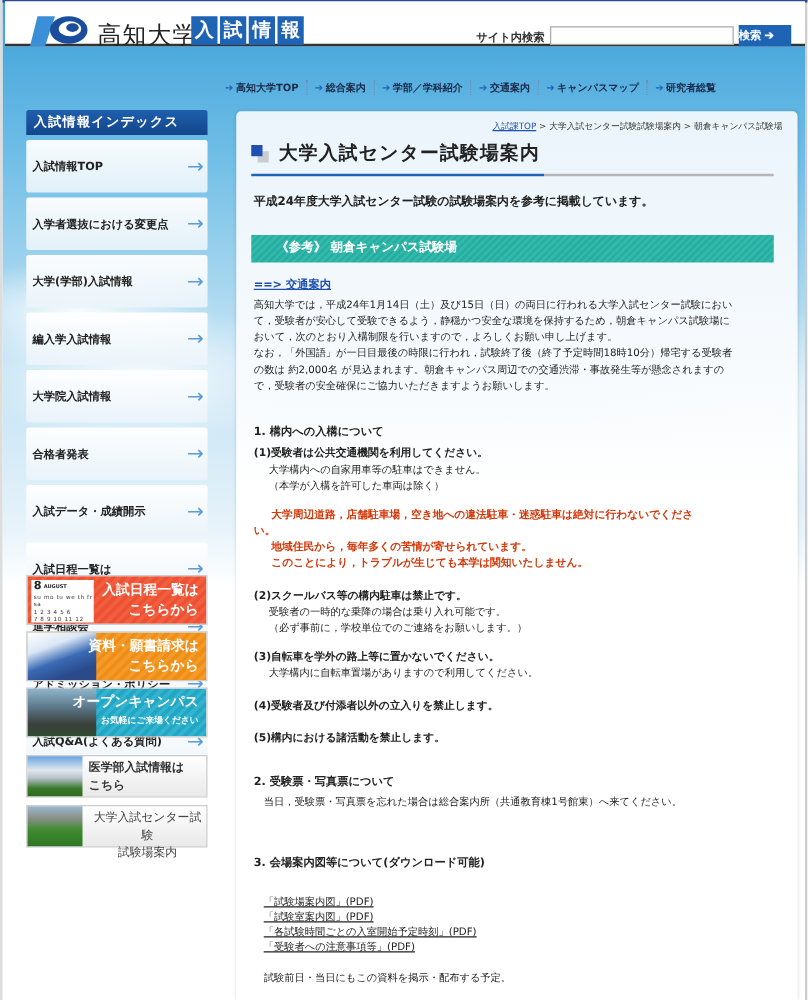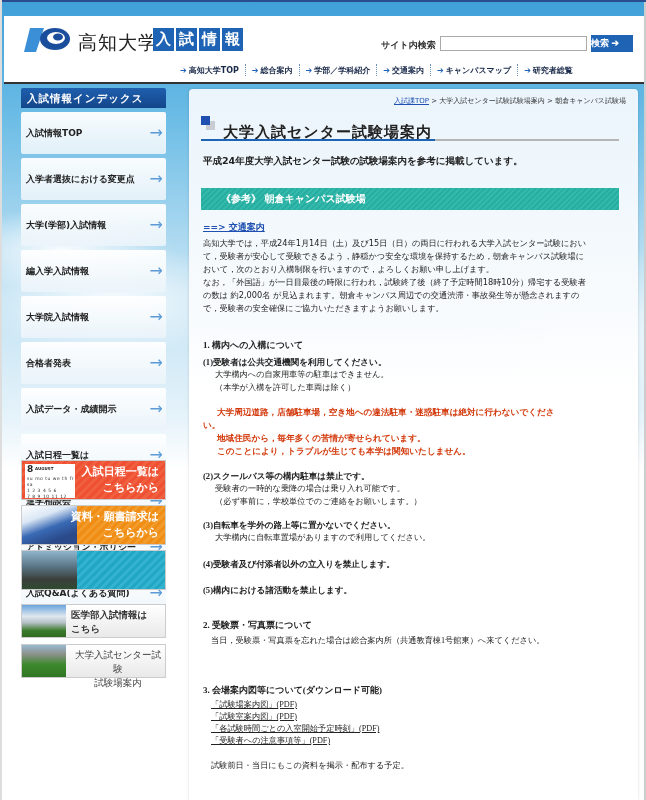--- a/index.html
+++ b/index.html
@@ -15,21 +15,21 @@
     border-left: 2px solid #ddd; border-right: 2px solid #ccc;
     background:
       radial-gradient(ellipse 160px 60px at 60px 250px, rgba(255,255,255,0.9), rgba(255,255,255,0) 70%),
       radial-gradient(ellipse 200px 80px at 110px 300px, rgba(255,255,255,0.85), rgba(255,255,255,0) 70%),
       radial-gradient(ellipse 200px 120px at 600px 330px, rgba(255,255,255,0.7), rgba(255,255,255,0) 70%),
       linear-gradient(180deg, #3ea0d8 0px, #6dbde6 120px, #b8def2 260px, #e6f3fa 420px, #ffffff 470px, #ffffff 800px);
   }
   .top-line { position:absolute; left:0; top:0; width:646px; height:2px; background:#2b4d8f; }
   
   .header {
-    position: absolute; left: 2px; top: 16px; width: 640px; height: 68px;
+    position: absolute; left: 2px; top: 1px; width: 640px; height: 36px;
     background: #fff; border-bottom: 2px solid #333;
   }
   .logo { position:absolute; left:20px; top:10px; width:48px; height:28px; }
   .logo-text { position:absolute; left:74px; top:14px; font-family:"DejaVu Serif","Liberation Serif",serif; font-size:19px; color:#222; letter-spacing:1px; }
   .logo-badges { position:absolute; left:149px; top:12px; display:flex; gap:2px; }
   .logo-badge { width:21px; height:23px; background:#1f63b4; color:#fff; font-family:"DejaVu Serif","Liberation Serif",serif; font-size:15px; line-height:23px; text-align:center; font-weight:bold; }
   .search-label { position:absolute; left:377px; top:23px; font-size:9px; font-weight:bold; color:#333; }
   .search-input { position:absolute; left:436px; top:20px; width:147px; height:15px; border:1px solid #aaa; background:#fff; font-size:9px; }
   .search-btn { position:absolute; left:587px; top:19px; width:42px; height:17px; background:#1f63b4; color:#fff; border:none; font-size:9px; font-weight:bold; line-height:17px; text-align:left; }
   
@@ -73,27 +73,27 @@
     position:absolute; left:187px; top:89px; width:449px; height:711px;
     background:linear-gradient(180deg, rgba(240,247,252,0.96) 0, rgba(250,252,254,0.96) 240px, #ffffff 300px);
     border-radius:4px 4px 0 0; box-shadow:0 0 3px rgba(0,0,0,0.15);
   }
   .breadcrumb { position:absolute; right:12px; top:7px; font-size:7px; color:#333; }
   .breadcrumb a { color:#1f4fb0; text-decoration:underline; }
   .page-title-wrap { position:absolute; left:12px; top:22px; width:418px; height:26px; }
   .title-icon { position:absolute; left:0; top:5px; width:14px; height:14px; }
   .title-icon .sq1 { position:absolute; left:0; top:0; width:9px; height:9px; background:#1f4fb0; }
   .title-icon .sq2 { position:absolute; left:5px; top:5px; width:9px; height:9px; background:#c9cdd3; }
-  .page-title { position:absolute; left:22px; top:12px; font-family:"DejaVu Serif","Liberation Serif",serif; font-size:15px; color:#222; letter-spacing:1px; }
+  .page-title { position:absolute; left:22px; top:2px; font-family:"DejaVu Serif","Liberation Serif",serif; font-size:15px; color:#222; letter-spacing:1px; }
   .title-line { position:absolute; left:12px; top:50px; width:418px; height:2px; background:linear-gradient(90deg,#1f63b4 0 56%,#b5b5b5 56% 100%); }
   .intro { position:absolute; left:14px; top:66px; font-size:9.5px; font-weight:bold; color:#222; }
   .section-bar { position:absolute; left:12px; top:99px; width:418px; height:22px; background:repeating-linear-gradient(135deg,#27aea1 0 2px,#33b8ac 2px 4px); color:#fff; font-size:10px; font-weight:bold; line-height:22px; padding-left:20px; }
   .access-link { position:absolute; left:14px; top:132px; font-size:9px; color:#1f4fb0; text-decoration:underline; font-weight:bold; }
   .para { position:absolute; left:14px; top:148px; width:420px; font-size:8.2px; line-height:13px; color:#222; }
-  .sec { position:absolute; left:14px; font-size:8.8px; color:#222;font-family:Liberation Serif, serif; }
+  .sec { position:absolute; left:14px; font-size:8.8px; color:#222; }
   .sec-h { font-weight:bold; font-size:9px; }
   .item-h { font-weight:bold; font-size:8.6px; color:#222; }
   .indent { padding-left:12px; font-size:8.2px; line-height:12.5px; color:#222; }
   .red { color:#d2380a; font-weight:bold; font-size:8.6px; line-height:13px; }
   .red-indent { padding-left:14px; }
   .pdf-link { display:block; color:#222; text-decoration:underline; font-size:8.2px; line-height:12px; padding-left:8px; }
 </style>
 </head>
 <body>
 
@@ -211,20 +211,24 @@
   </div>
   <div class="banner banner-orange">
     <div class="photo photo-orange"></div>
     <div class="banner-text">
       <div>資料・願書請求は</div>
       <div>こちらから</div>
     </div>
   </div>
   <div class="banner banner-teal">
     <div class="photo photo-teal"></div>
+    <div class="banner-text">
+      <div>オープンキャンパス</div>
+      <div class="banner-sub">お気軽にご来場ください</div>
+    </div>
   </div>
 
   <div class="small-banner sb1">
     <div class="sb-photo"></div>
     <div class="sb-text">
       <div>医学部入試情報は</div>
       <div>こちら</div>
     </div>
   </div>
   <div class="small-banner sb2">
@@ -294,21 +298,21 @@
       <div class="item-h">(5)構内における諸活動を禁止します。</div>
     </div>
 
     <div class="sec" style="top:530px;">
       <div class="sec-h">2. 受験票・写真票について</div>
       <div class="indent" style="padding-left:8px; margin-top:3px;">当日，受験票・写真票を忘れた場合は総合案内所（共通教育棟1号館東）へ来てください。</div>
     </div>
 
     <div class="sec" style="top:595px;">
       <div class="sec-h">3. 会場案内図等について(ダウンロード可能)</div>
-      <div style="margin-top:2px;">
+      <div style="margin-top:18px;">
         <a class="pdf-link">「試験場案内図」(PDF)</a>
         <a class="pdf-link">「試験室案内図」(PDF)</a>
         <a class="pdf-link">「各試験時間ごとの入室開始予定時刻」(PDF)</a>
         <a class="pdf-link">「受験者への注意事項等」(PDF)</a>
       </div>
       <div class="indent" style="padding-left:8px; margin-top:13px;">試験前日・当日にもこの資料を掲示・配布する予定。</div>
     </div>
   </div>
 </div>
 

